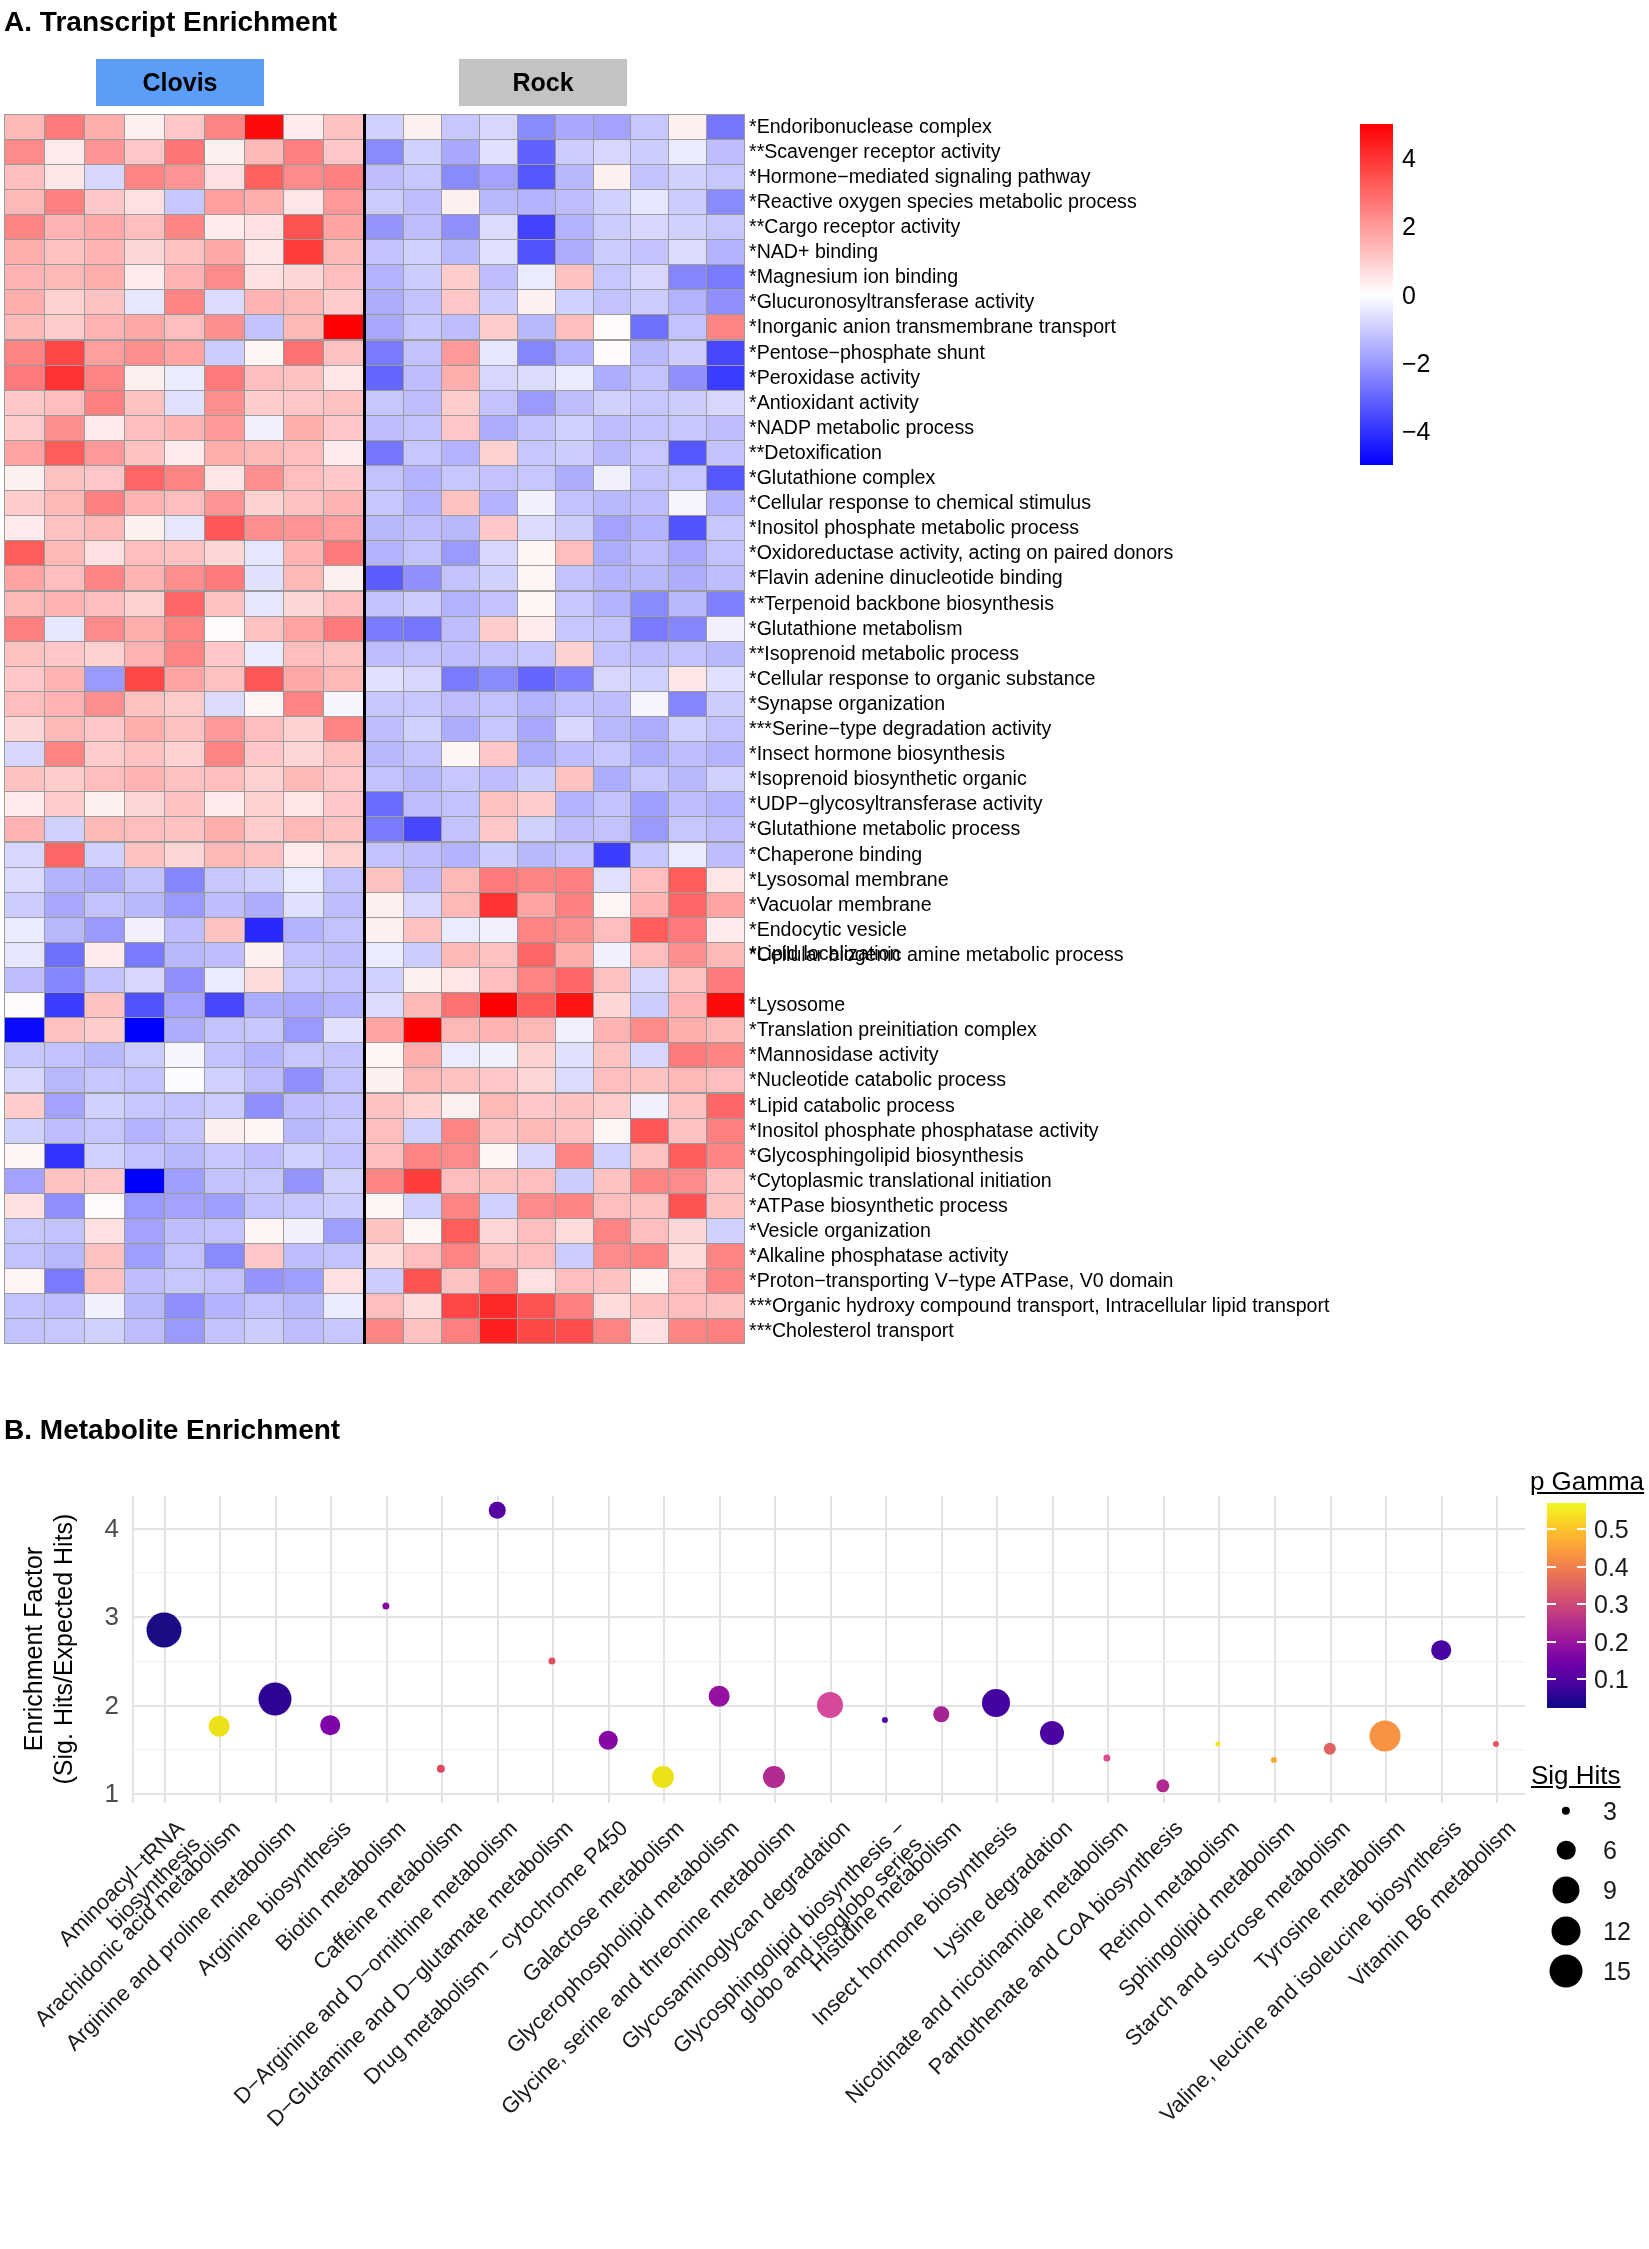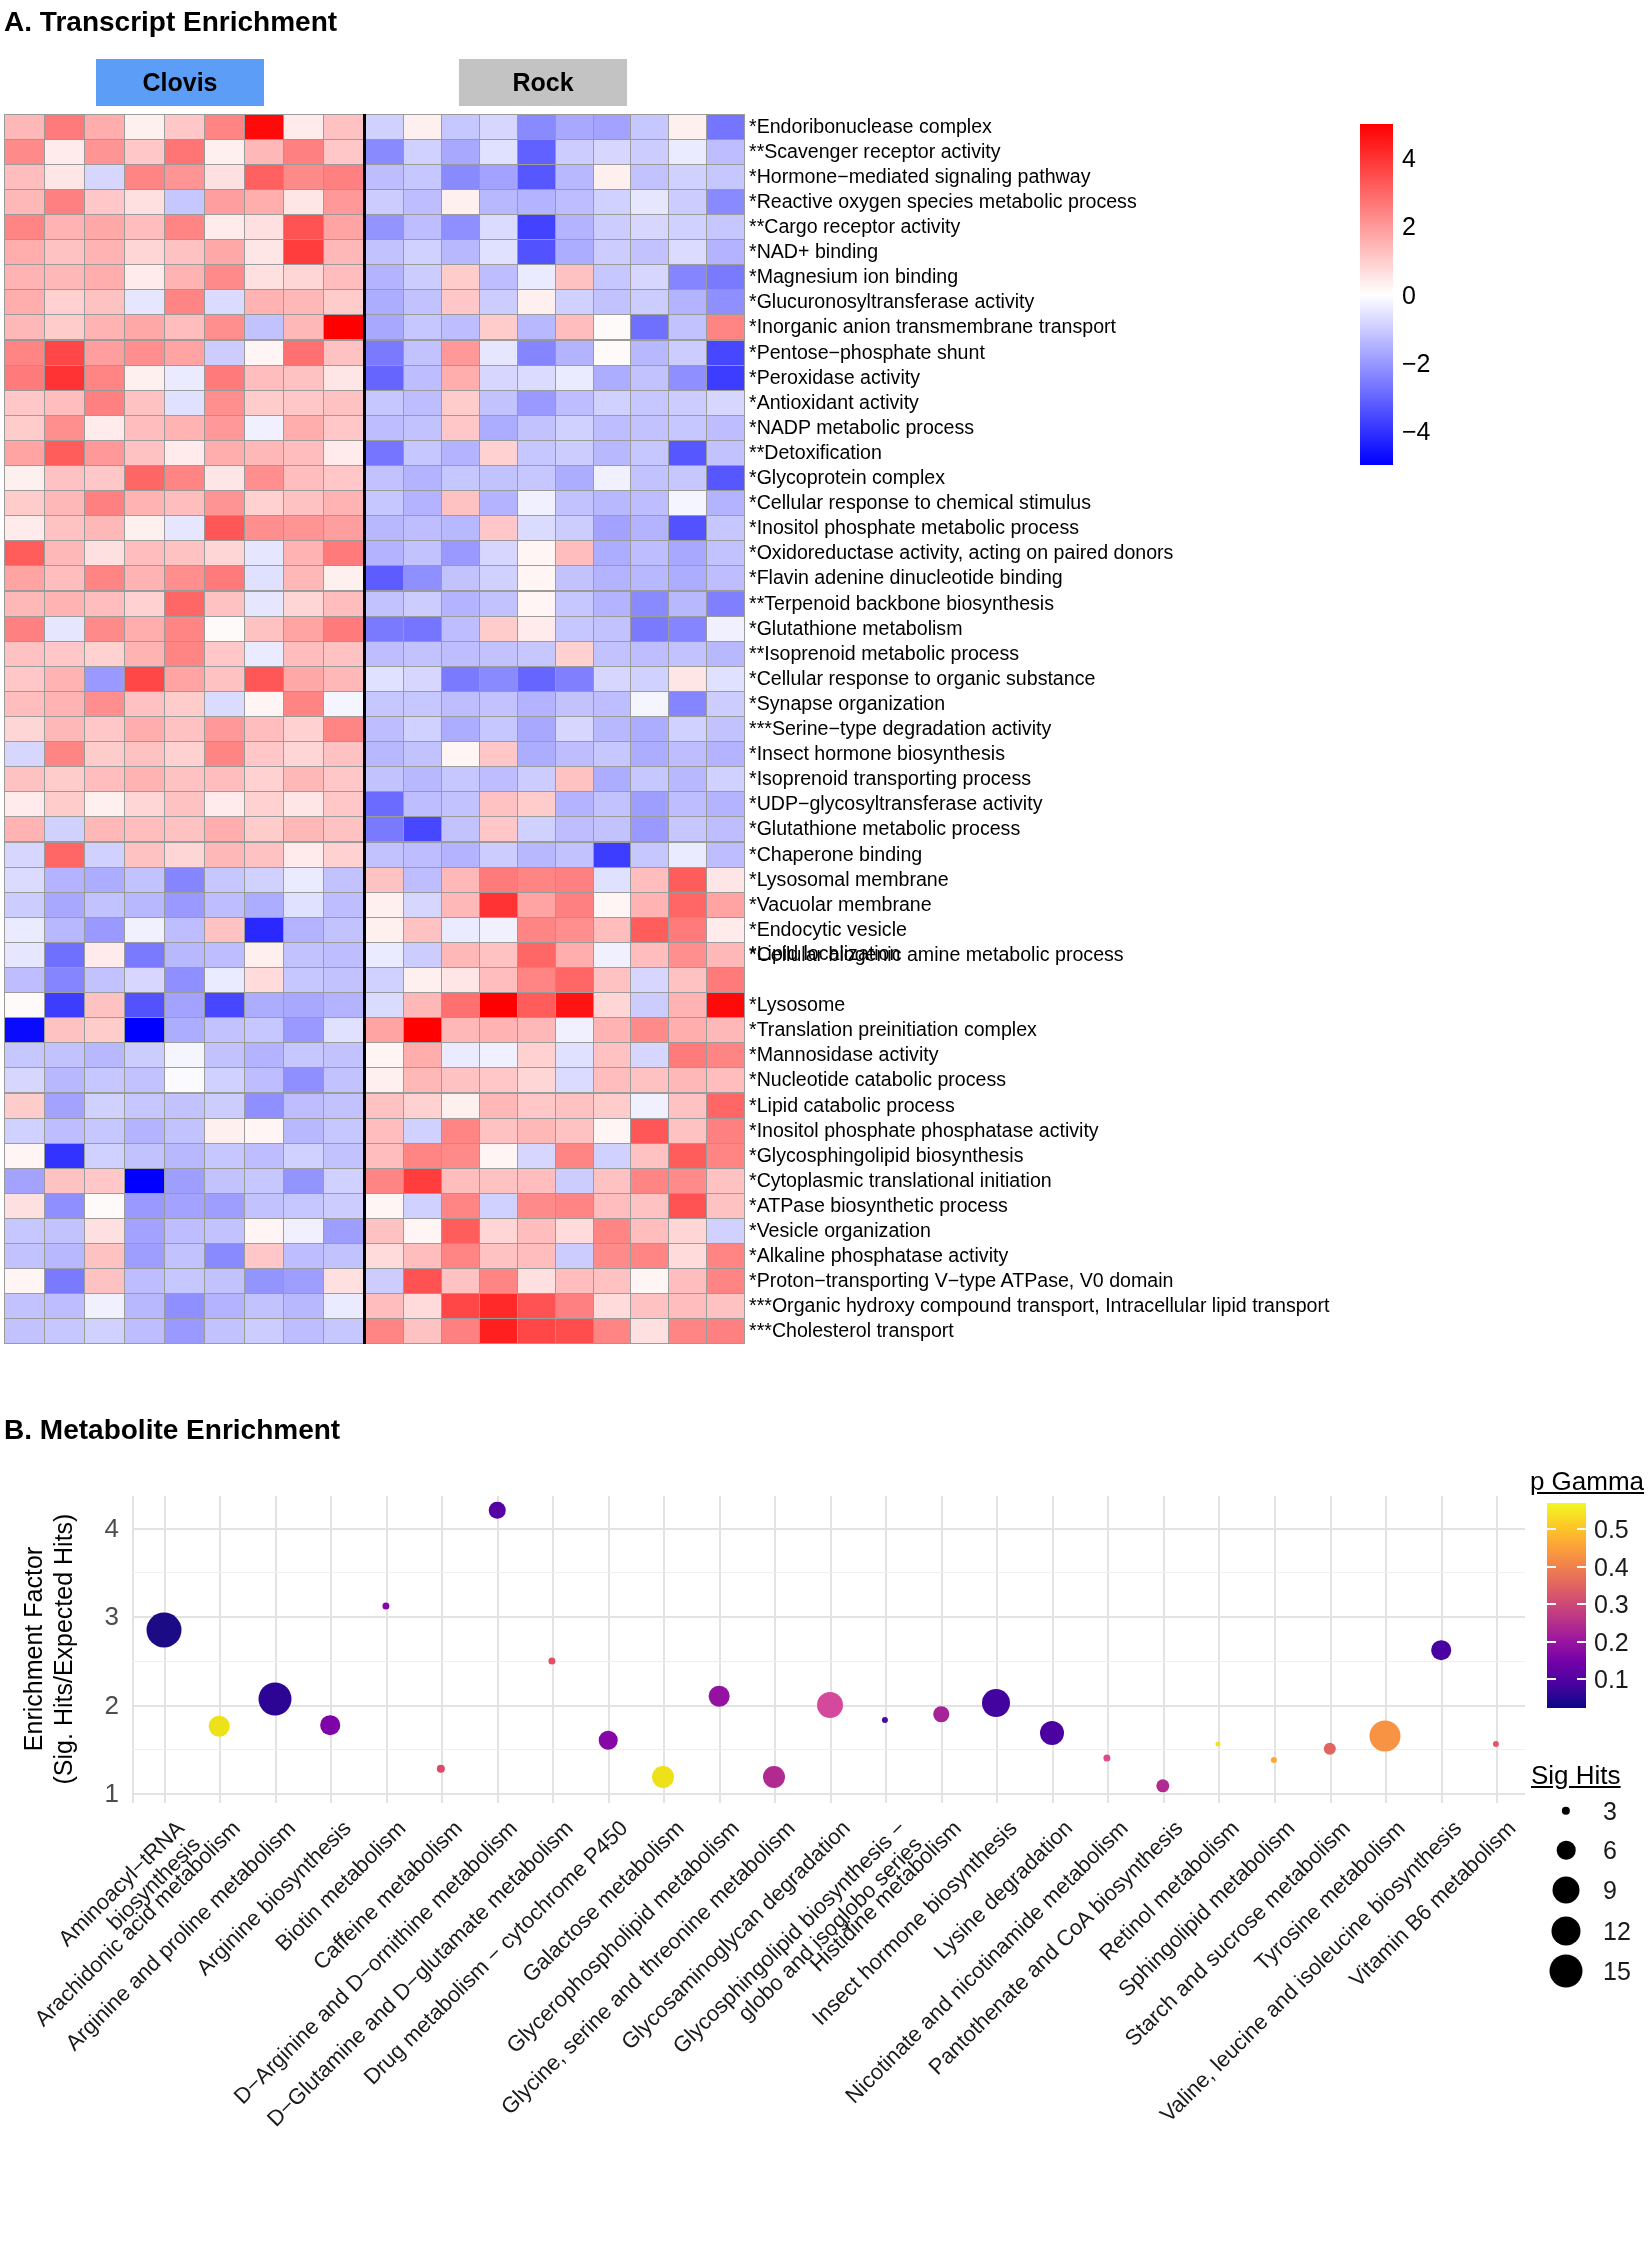--- a/index.html
+++ b/index.html
@@ -981,33 +981,33 @@
       <div class="row-label" style="left: 749px; top: 214px; height: 25px;">**Cargo receptor activity</div>
       <div class="row-label" style="left: 749px; top: 239px; height: 25px;">*NAD+ binding</div>
       <div class="row-label" style="left: 749px; top: 264px; height: 25px;">*Magnesium ion binding</div>
       <div class="row-label" style="left: 749px; top: 289px; height: 25px;">*Glucuronosyltransferase activity</div>
       <div class="row-label" style="left: 749px; top: 314px; height: 25px;">*Inorganic anion transmembrane transport</div>
       <div class="row-label" style="left: 749px; top: 340px; height: 25px;">*Pentose−phosphate shunt</div>
       <div class="row-label" style="left: 749px; top: 365px; height: 25px;">*Peroxidase activity</div>
       <div class="row-label" style="left: 749px; top: 390px; height: 25px;">*Antioxidant activity</div>
       <div class="row-label" style="left: 749px; top: 415px; height: 25px;">*NADP metabolic process</div>
       <div class="row-label" style="left: 749px; top: 440px; height: 25px;">**Detoxification</div>
-      <div class="row-label" style="left: 749px; top: 465px; height: 25px;">*Glycoprotein complex</div>
+      <div class="row-label" style="left: 749px; top: 465px; height: 25px;">*Glutathione complex</div>
       <div class="row-label" style="left: 749px; top: 490px; height: 25px;">*Cellular response to chemical stimulus</div>
       <div class="row-label" style="left: 749px; top: 515px; height: 25px;">*Inositol phosphate metabolic process</div>
       <div class="row-label" style="left: 749px; top: 540px; height: 25px;">*Oxidoreductase activity, acting on paired donors</div>
       <div class="row-label" style="left: 749px; top: 565px; height: 25px;">*Flavin adenine dinucleotide binding</div>
       <div class="row-label" style="left: 749px; top: 591px; height: 25px;">**Terpenoid backbone biosynthesis</div>
       <div class="row-label" style="left: 749px; top: 616px; height: 25px;">*Glutathione metabolism</div>
       <div class="row-label" style="left: 749px; top: 641px; height: 25px;">**Isoprenoid metabolic process</div>
       <div class="row-label" style="left: 749px; top: 666px; height: 25px;">*Cellular response to organic substance</div>
       <div class="row-label" style="left: 749px; top: 691px; height: 25px;">*Synapse organization</div>
       <div class="row-label" style="left: 749px; top: 716px; height: 25px;">***Serine−type degradation activity</div>
       <div class="row-label" style="left: 749px; top: 741px; height: 25px;">*Insect hormone biosynthesis</div>
-      <div class="row-label" style="left: 749px; top: 766px; height: 25px;">*Isoprenoid transporting process</div>
+      <div class="row-label" style="left: 749px; top: 766px; height: 25px;">*Isoprenoid biosynthetic organic</div>
       <div class="row-label" style="left: 749px; top: 791px; height: 25px;">*UDP−glycosyltransferase activity</div>
       <div class="row-label" style="left: 749px; top: 816px; height: 25px;">*Glutathione metabolic process</div>
       <div class="row-label" style="left: 749px; top: 842px; height: 25px;">*Chaperone binding</div>
       <div class="row-label" style="left: 749px; top: 867px; height: 25px;">*Lysosomal membrane</div>
       <div class="row-label" style="left: 749px; top: 892px; height: 25px;">*Vacuolar membrane</div>
       <div class="row-label" style="left: 749px; top: 917px; height: 25px;">*Endocytic vesicle</div>
       <div class="row-label" style="left: 749px; top: 942px; height: 25px;">*Cellular biogenic amine metabolic process</div>
       <div class="row-label" style="left: 749px; top: 941px; height: 25px;">*Lipid localization</div>
       <div class="row-label" style="left: 749px; top: 992px; height: 25px;">*Lysosome</div>
       <div class="row-label" style="left: 749px; top: 1017px; height: 25px;">*Translation preinitiation complex</div>

